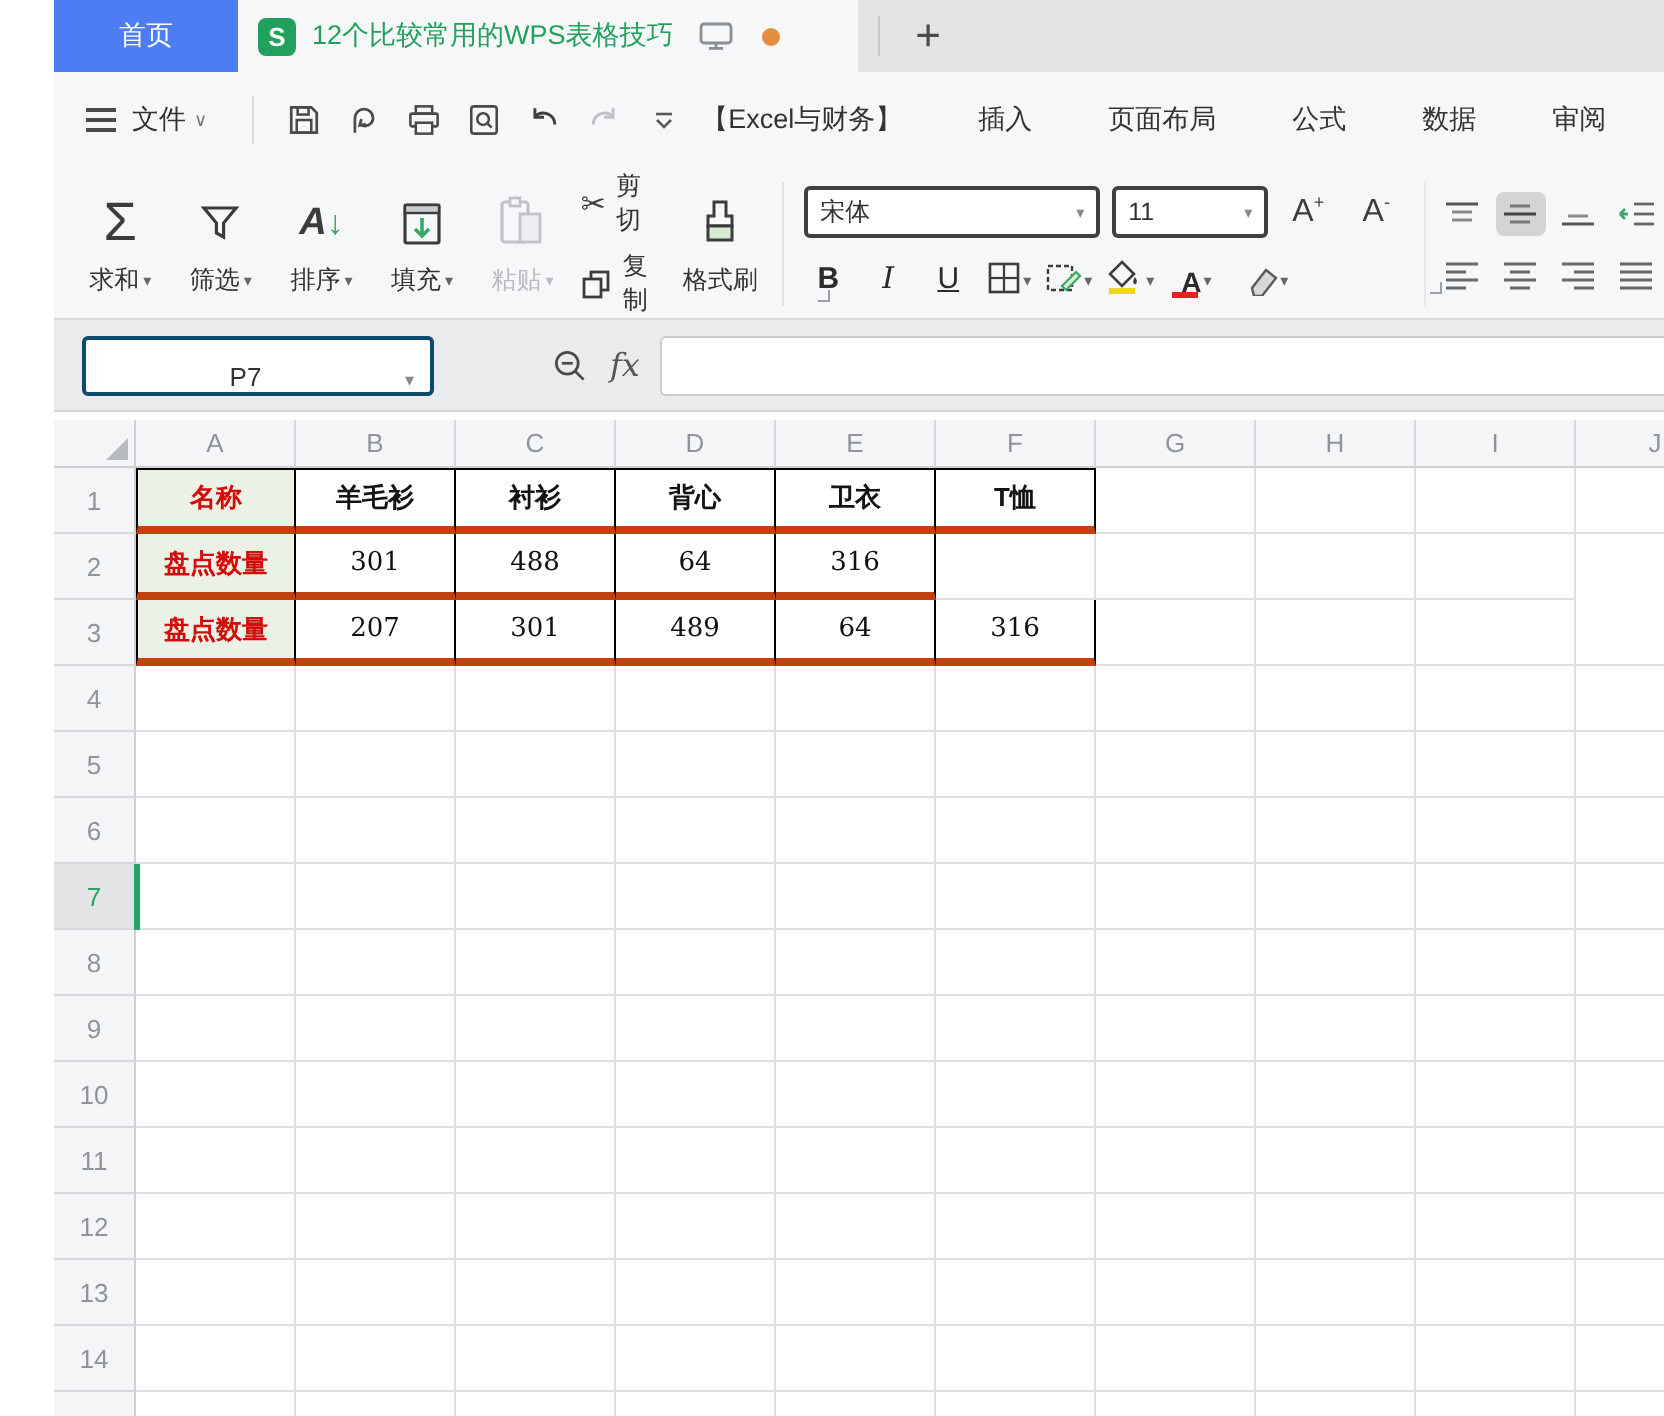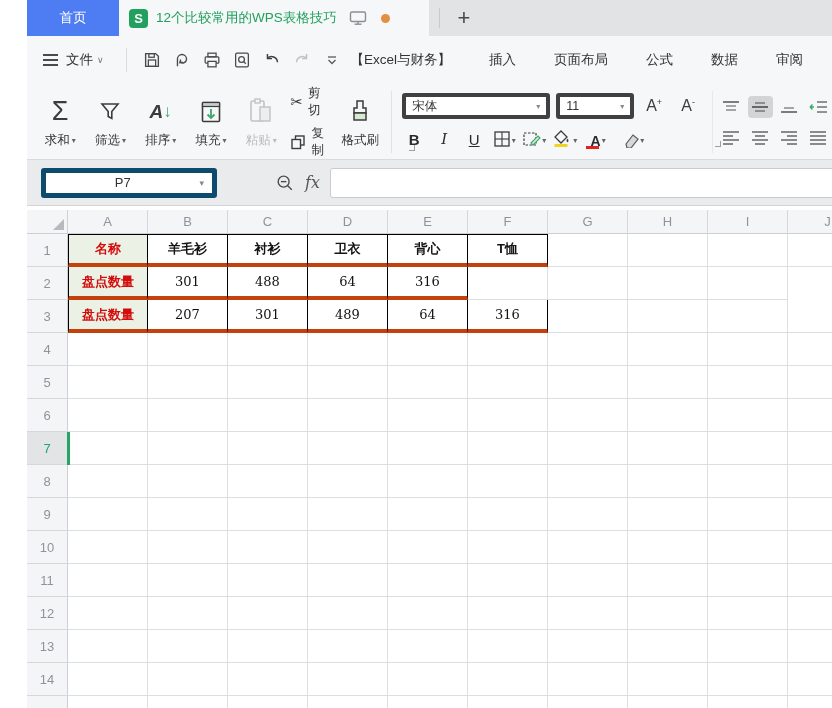--- a/index.html
+++ b/index.html
@@ -47,21 +47,21 @@
   .sigma { font-size:27px; color:#3c3c3c; line-height:1; }
   .sortA { font-size:19px; font-weight:bold; color:#3c3c3c; font-style:italic; }
   .garr { color:#3ba768; font-size:17px; font-weight:bold; }
   .disabled, .disabled .blbl, .disabled .da { color:#b9bcbe !important; }
   .stack { display:flex; flex-direction:column; justify-content:center; gap:6px; margin:0 4px; }
   .srow { display:flex; align-items:center; gap:5px; font-size:12.5px; color:#333; }
   .scis { font-size:15px; color:#3c3c3c; }
   .rib-sep { width:1px; height:62px; background:#e0e2e3; margin:0 6px; }
   .fontgrp { display:flex; flex-direction:column; gap:7px; padding:0 4px; }
   .frow { display:flex; align-items:center; gap:6px; }
-  .selbox { height:26px; background:#fff; border:4px solid #404040; border-radius:3px;
+  .selbox { height:26px; background:#fff; border:2px solid #404040; border-radius:3px;
     display:flex; align-items:center; padding:0 6px; font-size:12.5px; color:#333;
     justify-content:space-between; }
   .fname { width:148px; }
   .fsize { width:78px; }
   .selbox .da { font-size:8px; color:#888; }
   .azbtn { font-size:16px; color:#3c3c3c; width:28px; text-align:center; }
   .azbtn sup { font-size:9px; }
   .fmtbtn { min-width:24px; height:24px; display:flex; align-items:flex-end; justify-content:center;
     font-size:15px; color:#2b2b2b; padding-bottom:2px; position:relative; gap:1px; }
   .fb-b { font-weight:bold; }
@@ -73,22 +73,22 @@
   .aligngrp { display:flex; flex-direction:column; gap:8px; flex:none; width:140px; }
   .arow { display:flex; gap:4px; }
   .abtn { width:26px; height:22px; display:flex; align-items:center; justify-content:center; border-radius:4px; }
   .abtn.on { background:#d2d4d6; }
   .corner-mark { position:absolute; width:6px; height:6px;
     border-right:1.5px solid #9aa0a3; border-bottom:1.5px solid #9aa0a3; }
 
   
   .fbar { height:46px; background:#e9ebec; border-bottom:1px solid #d2d4d6;
     display:flex; align-items:center; padding-left:14px; }
-  .namebox { width:176px; height:30px; background:#fff; border:5px solid #0c4a6e; border-radius:3px;
-    display:flex; align-items:center; font-size:13px; color:#333; }
+  .namebox { width:176px; height:30px; background:#fff; border:2px solid #0c4a6e; border-radius:3px;
+    display:flex; align-items:flex-end; font-size:13px; color:#333; }
   .namebox .val { flex:1; text-align:center; }
   .namebox .da { font-size:9px; color:#888; padding-right:8px; }
   .fxlbl { font-family:"DejaVu Serif",serif; font-style:italic; font-size:16px; color:#555; margin:0 10px 0 10px; }
   .finput { flex:1; height:30px; background:#fff; border:1px solid #c9cbcd; border-radius:3px;
     margin-right:4px; font-size:13px; padding:0 8px; outline:none;
     font-family:"Liberation Sans",sans-serif; }
   .mag { margin-left:58px; display:flex; }
   .gap { height:4px; background:#fff; }
 
   
@@ -468,22 +468,22 @@
         <div class="colh">G</div>
         <div class="colh">H</div>
         <div class="colh">I</div>
         <div class="colh">J</div>
       </div>
       <div class="grow">
         <div class="rowh">1</div>
         <div class="cell tb tlabel bl bt">名称</div>
         <div class="cell tb tth bt">羊毛衫</div>
         <div class="cell tb tth bt">衬衫</div>
+        <div class="cell tb tth bt">背心</div>
         <div class="cell tb tth bt">卫衣</div>
-        <div class="cell tb tth bt">背心</div>
         <div class="cell tb tth bt">T恤</div>
         <div class="cell"></div>
         <div class="cell"></div>
         <div class="cell"></div>
         <div class="cell"></div>
       </div>
       <div class="grow">
         <div class="rowh">2</div>
         <div class="cell tb tlabel bl">盘点数量</div>
         <div class="cell tb tnum">301</div>

